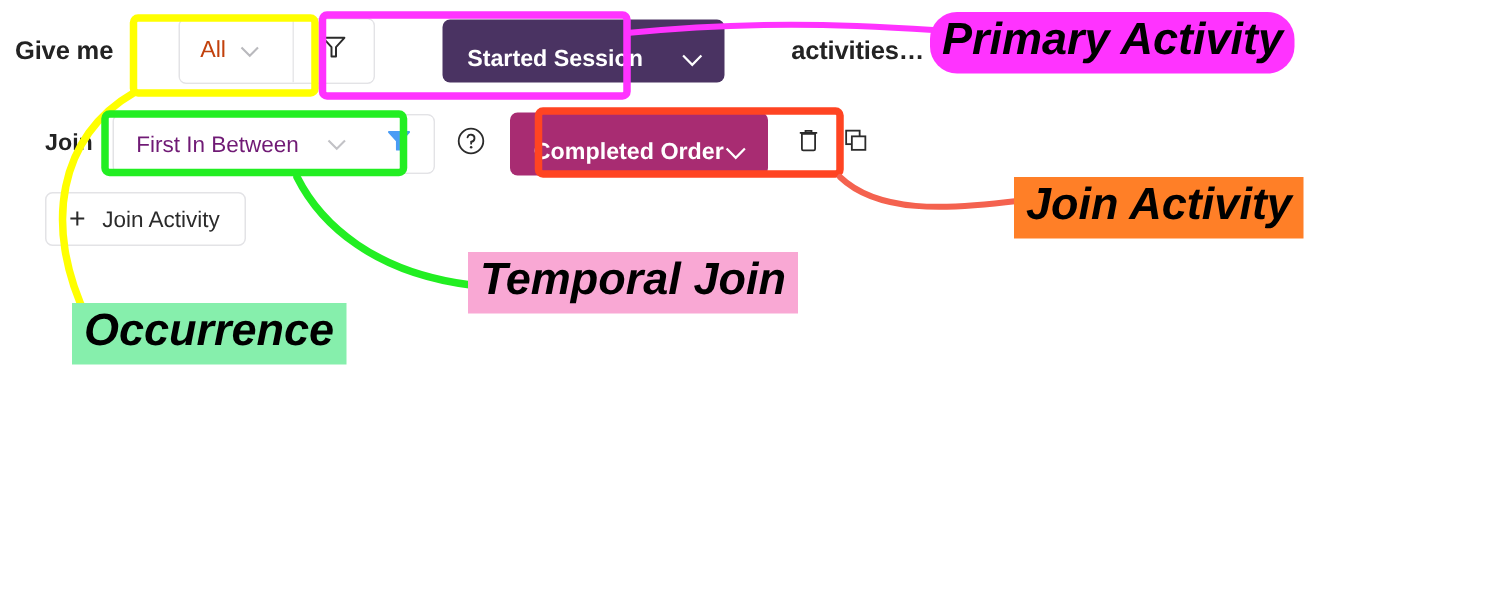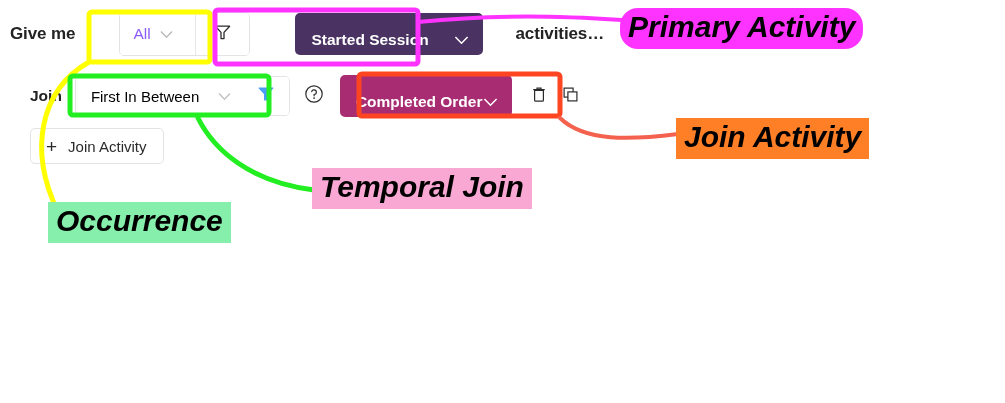--- a/index.html
+++ b/index.html
@@ -48,20 +48,21 @@
     color: #232323;
     letter-spacing: -0.1px;
     white-space: nowrap;
   }
   .trailing-text {
     font-size: 17px;
     font-weight: bold;
     color: #232323;
     letter-spacing: -0.1px;
     white-space: nowrap;
+    margin-left: 12px;
   }
 
   
   .occurrence-group {
     display: flex;
     align-items: stretch;
     height: 42px;
     margin-left: 12px;
     background: #ffffff;
     border: 1px solid #e3e3e6;
@@ -72,21 +73,21 @@
     display: flex;
     align-items: center;
     gap: 9px;
     padding: 0 12px 0 13px;
     min-width: 50px;
     background: #ffffff;
     cursor: pointer;
   }
   .occurrence-select .val {
     font-size: 15.5px;
-    color: #8b5cf6;
+    color: #c2410c;
     text-align: center;
   }
   .occurrence-filter-btn {
     display: flex;
     align-items: center;
     justify-content: center;
     width: 53px;
     border-left: 1px solid #e8e8ea;
     background: #ffffff;
     cursor: pointer;
@@ -144,21 +145,21 @@
     justify-content: space-between;
     gap: 14px;
     padding: 0 13px 0 15px;
     width: 168px;
     box-sizing: border-box;
     background: #ffffff;
     cursor: pointer;
   }
   .temporal-select .val {
     font-size: 15px;
-    color: #000000;
+    color: #701a75;
     white-space: nowrap;
   }
   .temporal-filter-btn {
     display: flex;
     align-items: center;
     justify-content: center;
     width: 45px;
     background: #ffffff;
     cursor: pointer;
   }

